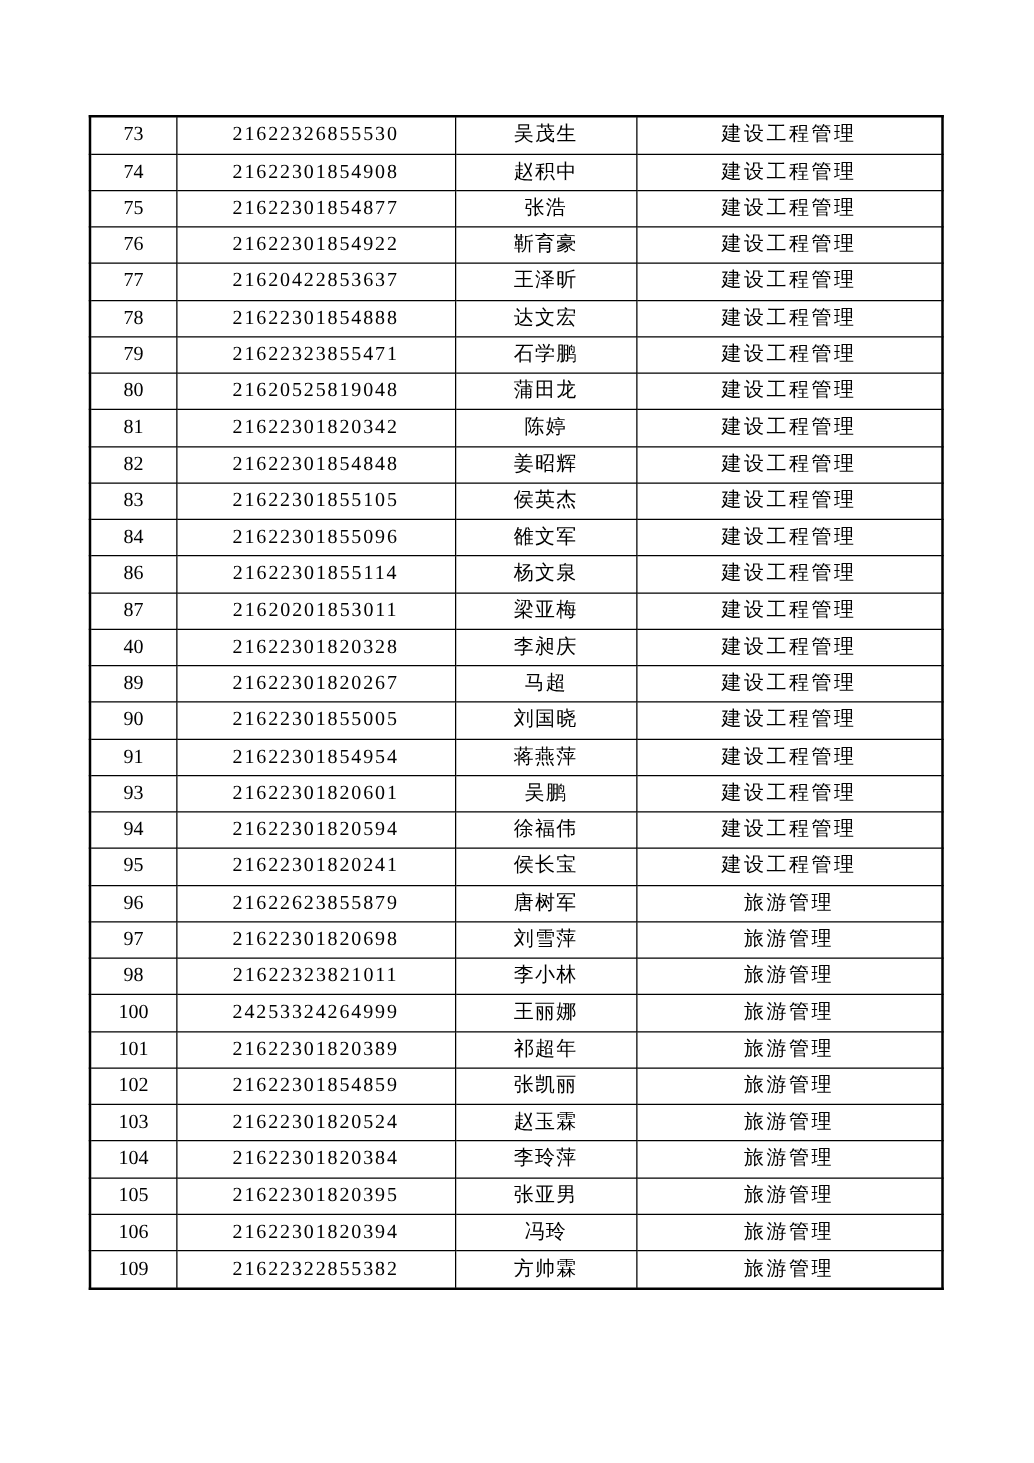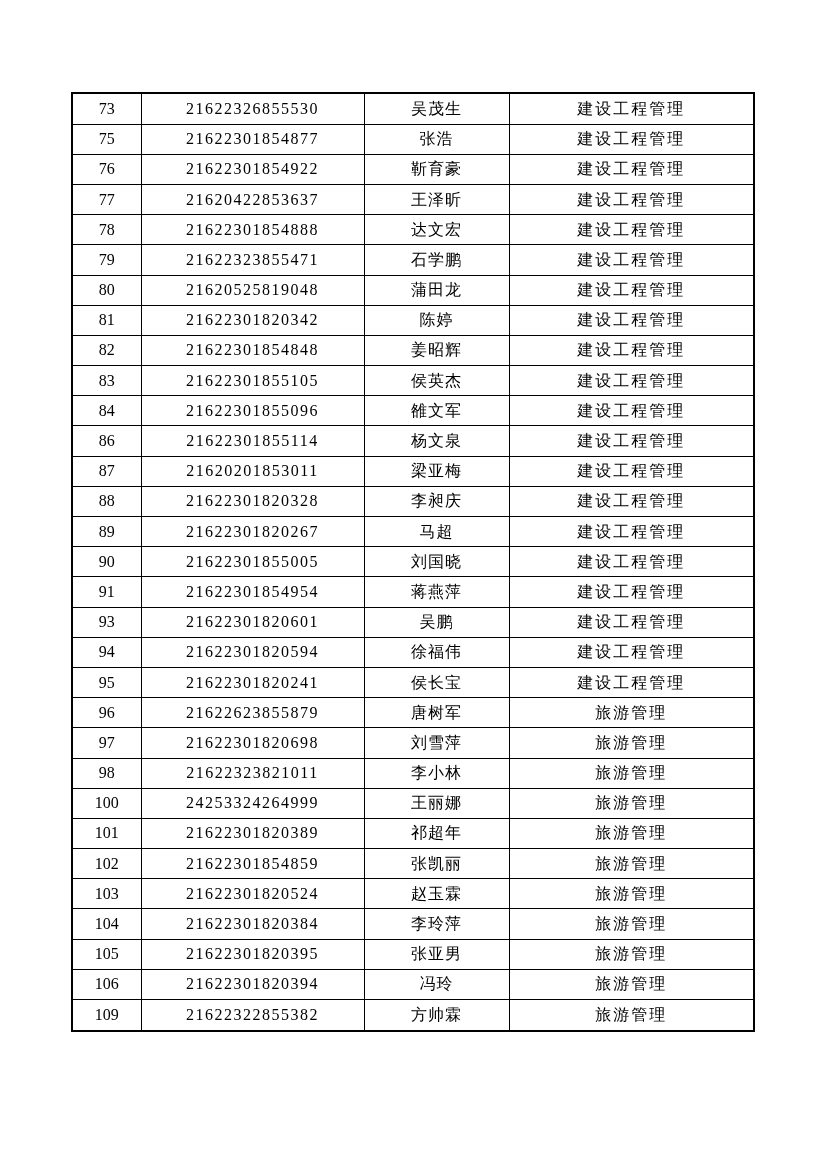--- a/index.html
+++ b/index.html
@@ -69,20 +69,26 @@
       <col style="width:245px">
     </colgroup>
     <tbody id="roster-body">
   <tr>
     <td class="c-num">73</td>
     <td class="c-id">21622326855530</td>
     <td class="c-name">吴茂生</td>
     <td class="c-major">建设工程管理</td>
   </tr>
 
+  <tr>
+    <td class="c-num">74</td>
+    <td class="c-id">21622301854908</td>
+    <td class="c-name">赵积中</td>
+    <td class="c-major">建设工程管理</td>
+  </tr>
 
   <tr>
     <td class="c-num">75</td>
     <td class="c-id">21622301854877</td>
     <td class="c-name">张浩</td>
     <td class="c-major">建设工程管理</td>
   </tr>
 
   <tr>
     <td class="c-num">76</td>
@@ -156,21 +162,21 @@
   </tr>
 
   <tr>
     <td class="c-num">87</td>
     <td class="c-id">21620201853011</td>
     <td class="c-name">梁亚梅</td>
     <td class="c-major">建设工程管理</td>
   </tr>
 
   <tr>
-    <td class="c-num">88</td>
+    <td class="c-num">40</td>
     <td class="c-id">21622301820328</td>
     <td class="c-name">李昶庆</td>
     <td class="c-major">建设工程管理</td>
   </tr>
 
   <tr>
     <td class="c-num">89</td>
     <td class="c-id">21622301820267</td>
     <td class="c-name">马超</td>
     <td class="c-major">建设工程管理</td>

